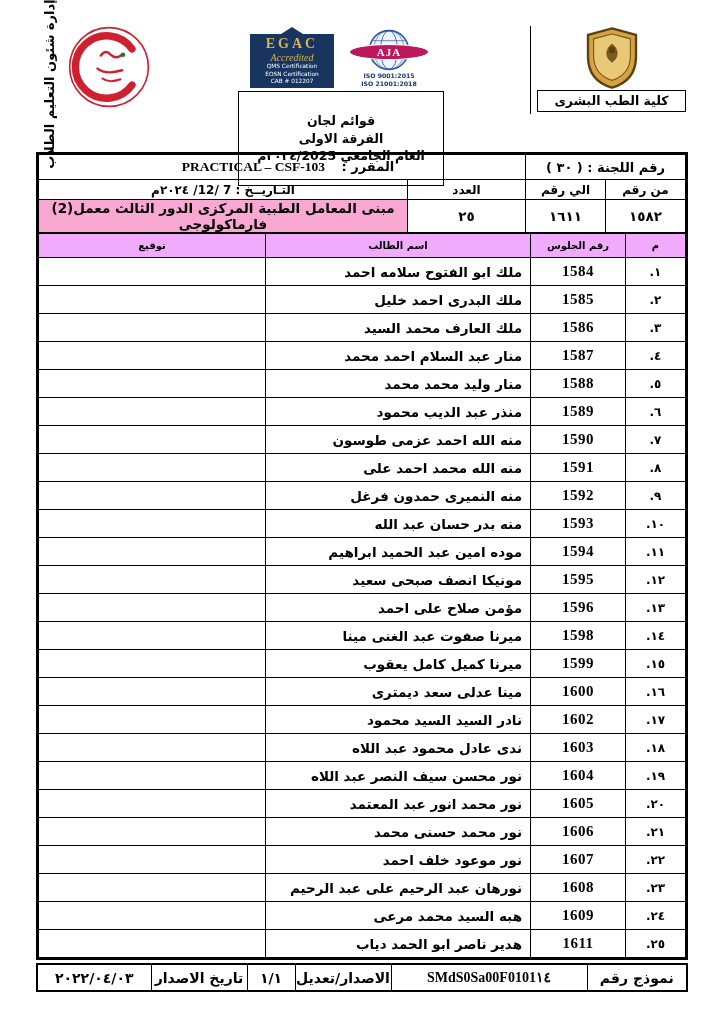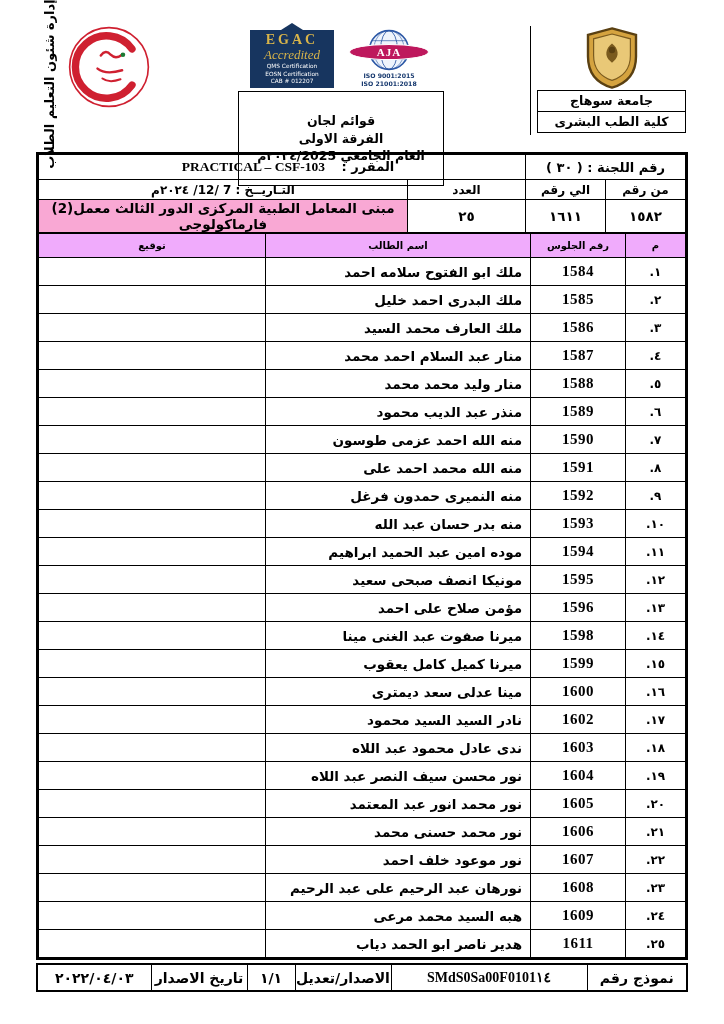--- a/index.html
+++ b/index.html
@@ -11,21 +11,21 @@
   .header{direction:rtl;display:flex;align-items:flex-start;height:122px;gap:4px}
   .uni-block{width:158px;display:flex;flex-direction:column;align-items:center;border-left:1px solid #000;padding:0 2px 2px 6px}
   .uni-text{width:100%;border:1px solid #000;text-align:center}
   .uni-row{font-weight:700;font-size:12.5px;line-height:1.45;border-bottom:1px solid #000;padding:1px 0}
   .uni-row:last-child{border-bottom:none}
   .center-block{flex:1;display:flex;flex-direction:column;align-items:center}
   .cert-row{direction:ltr;display:flex;align-items:flex-end;gap:12px;height:62px}
   .egac{width:84px;background:#17355f;color:#fff;text-align:center;padding:2px 3px 3px;line-height:1.15}
   .egac-roof{width:0;height:0;margin:0 auto;border-left:11px solid transparent;border-right:11px solid transparent;border-bottom:7px solid #17355f}
   .egac-name{color:#d8b44a;font-weight:700;font-size:14px;letter-spacing:3px;font-family:"Liberation Serif",serif}
-  .egac-acc{color:#d8b44a;font-style:italic;font-size:13px;font-family:"Liberation Serif",serif}
+  .egac-acc{color:#d8b44a;font-style:italic;font-size:10px;font-family:"Liberation Serif",serif}
   .egac-line{font-size:5.8px;line-height:1.25}
   .aja{position:relative;width:86px;height:60px;text-align:center;direction:ltr}
   .aja svg{display:block;margin:0 auto}
   .aja-band{position:absolute;top:16px;left:3px;right:3px;height:16px;background:#be185d;border:1px solid #fff;border-radius:50%;color:#fff;font-weight:700;font-size:11px;display:flex;align-items:center;justify-content:center;letter-spacing:1px;font-family:"Liberation Serif",serif}
   .aja-line{font-size:6.2px;color:#16386e;line-height:1.3;font-weight:700}
   .title-box{margin-top:3px;border:1px solid #000;padding:20px 18px;text-align:center}
   .title-line{font-weight:700;font-size:12.5px;line-height:1.4;white-space:nowrap}
   .crest{width:86px;display:flex;justify-content:center}
   .vlabel-wrap{width:26px;height:116px;position:relative}
   .vlabel{position:absolute;top:50%;left:50%;transform:translate(-50%,-50%) rotate(-90deg);white-space:nowrap;font-weight:700;font-size:13px}
@@ -64,21 +64,20 @@
   <header class="header">
 
     <div class="uni-block">
       <svg viewBox="0 0 70 80" width="58" height="64" aria-hidden="true">
         <path d="M35 3 L65 11 V38 C65 60 52 72 35 77 C18 72 5 60 5 38 V11 Z" fill="#d5a33f" stroke="#5a4012" stroke-width="3"></path>
         <path d="M35 10 L58 16 V37 C58 54 48 64 35 68 C22 64 12 54 12 37 V16 Z" fill="#e9c877" stroke="#7a5a1e" stroke-width="1.5"></path>
         <path d="M35 22 c-8 6 -10 16 -2 22 l2 2 l2 -2 c8 -6 6 -16 -2 -22 z" fill="#7a5a1e"></path>
         <circle cx="35" cy="30" r="4" fill="#5a4012"></circle>
       </svg>
       <div class="uni-text">
-        <div class="uni-row">جامعة سوهاج</div>
         <div class="uni-row">كلية الطب البشرى</div>
       </div>
     </div>
 
     <div class="center-block">
       <div class="cert-row">
         <div>
           <div class="egac-roof"></div>
           <div class="egac">
             <div class="egac-name">EGAC</div>

